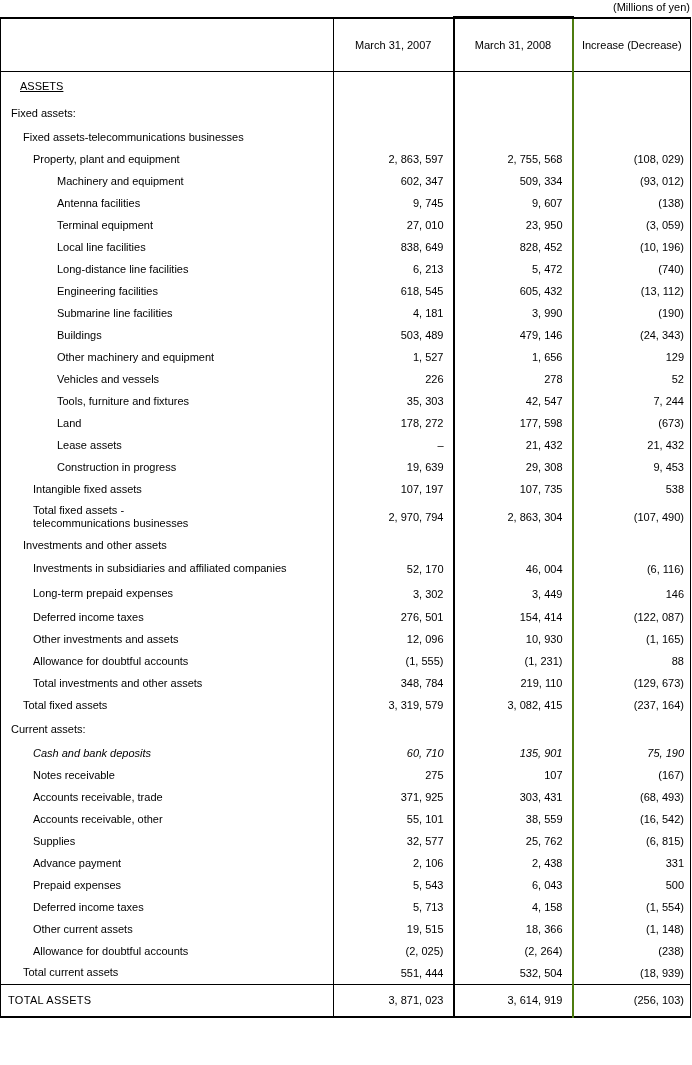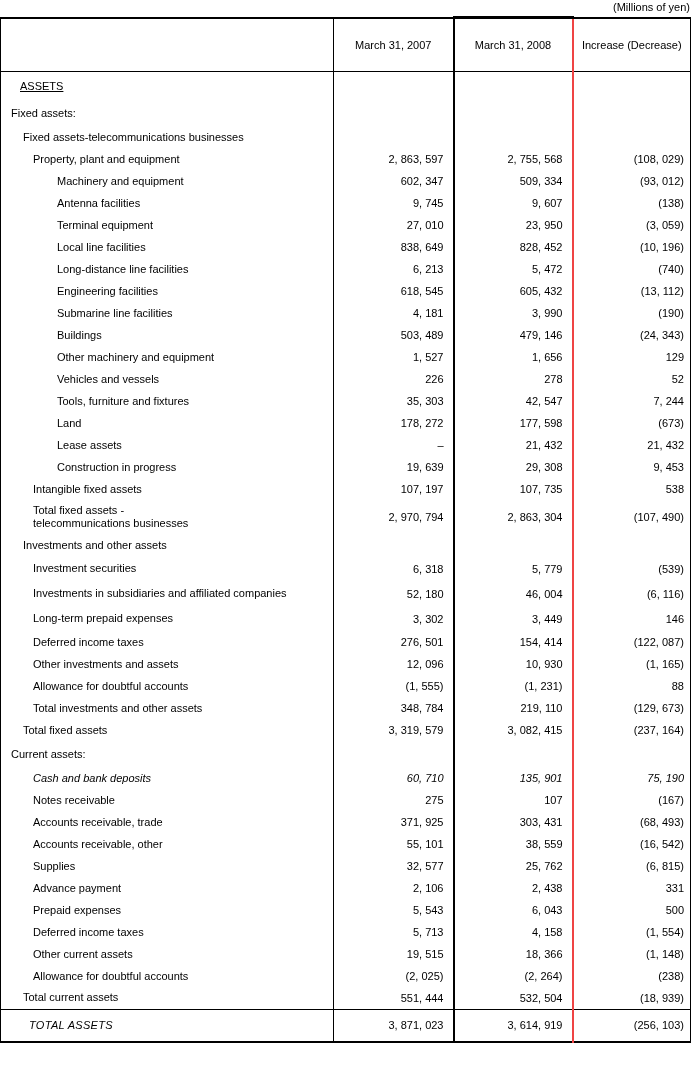--- a/index.html
+++ b/index.html
@@ -36,36 +36,36 @@
     vertical-align:middle;
     overflow:hidden;
     white-space:nowrap;
   }
   thead th{
     border-bottom:1px solid #000;
     height:52px;
     text-align:center;
   }
   td.c2007,th.c2007{border-left:1px solid #000;}
-  td.c2008,th.c2008{border-left:2px solid #000;border-right:2px solid #ef4444;}
+  td.c2008,th.c2008{border-left:2px solid #000;border-right:2px solid #4d7c0f;}
   th.c2008{border-top:3px solid #000;}
   td.num{text-align:right;padding-right:9px;}
   td.chg{padding-right:6px;}
   td.lbl{white-space:pre-line;line-height:13px;}
   .ind0{padding-left:10px;}
   .ind1{padding-left:22px;}
   .ind2{padding-left:32px;}
   .ind3{padding-left:56px;}
   tr.assets-row td{height:28px;vertical-align:middle;}
   .assets-title{text-decoration:underline;padding-left:19px;}
   tfoot td{
     border-top:1px solid #000;
     height:31px;
   }
-  tfoot td.lbl{padding-left:28px;letter-spacing:0.3px;font-style:italic;}
+  tfoot td.lbl{padding-left:7px;letter-spacing:0.3px;}
 </style>
 </head>
 <body>
 
 <div class="page">
 
   <div class="units-note">(Millions of yen)</div>
 
   <table class="bs">
     <colgroup>
@@ -205,28 +205,22 @@
           <td class="c2008 num">2, 863, 304</td>
           <td class="num chg">(107, 490)</td>
         </tr>
         <tr style="height: 22px;">
           <td class="lbl ind1">Investments and other assets</td>
           <td class="c2007 num"></td>
           <td class="c2008 num"></td>
           <td class="num chg"></td>
         </tr>
         <tr style="height: 25px;">
-          <td class="lbl ind2">Investment securities</td>
-          <td class="c2007 num">6, 318</td>
-          <td class="c2008 num">5, 779</td>
-          <td class="num chg">(539)</td>
-        </tr>
-        <tr style="height: 25px;">
           <td class="lbl ind2">Investments in subsidiaries and affiliated companies</td>
-          <td class="c2007 num">52, 180</td>
+          <td class="c2007 num">52, 170</td>
           <td class="c2008 num">46, 004</td>
           <td class="num chg">(6, 116)</td>
         </tr>
         <tr style="height: 25px;">
           <td class="lbl ind2">Long-term prepaid expenses</td>
           <td class="c2007 num">3, 302</td>
           <td class="c2008 num">3, 449</td>
           <td class="num chg">146</td>
         </tr>
         <tr style="height: 22px;">

